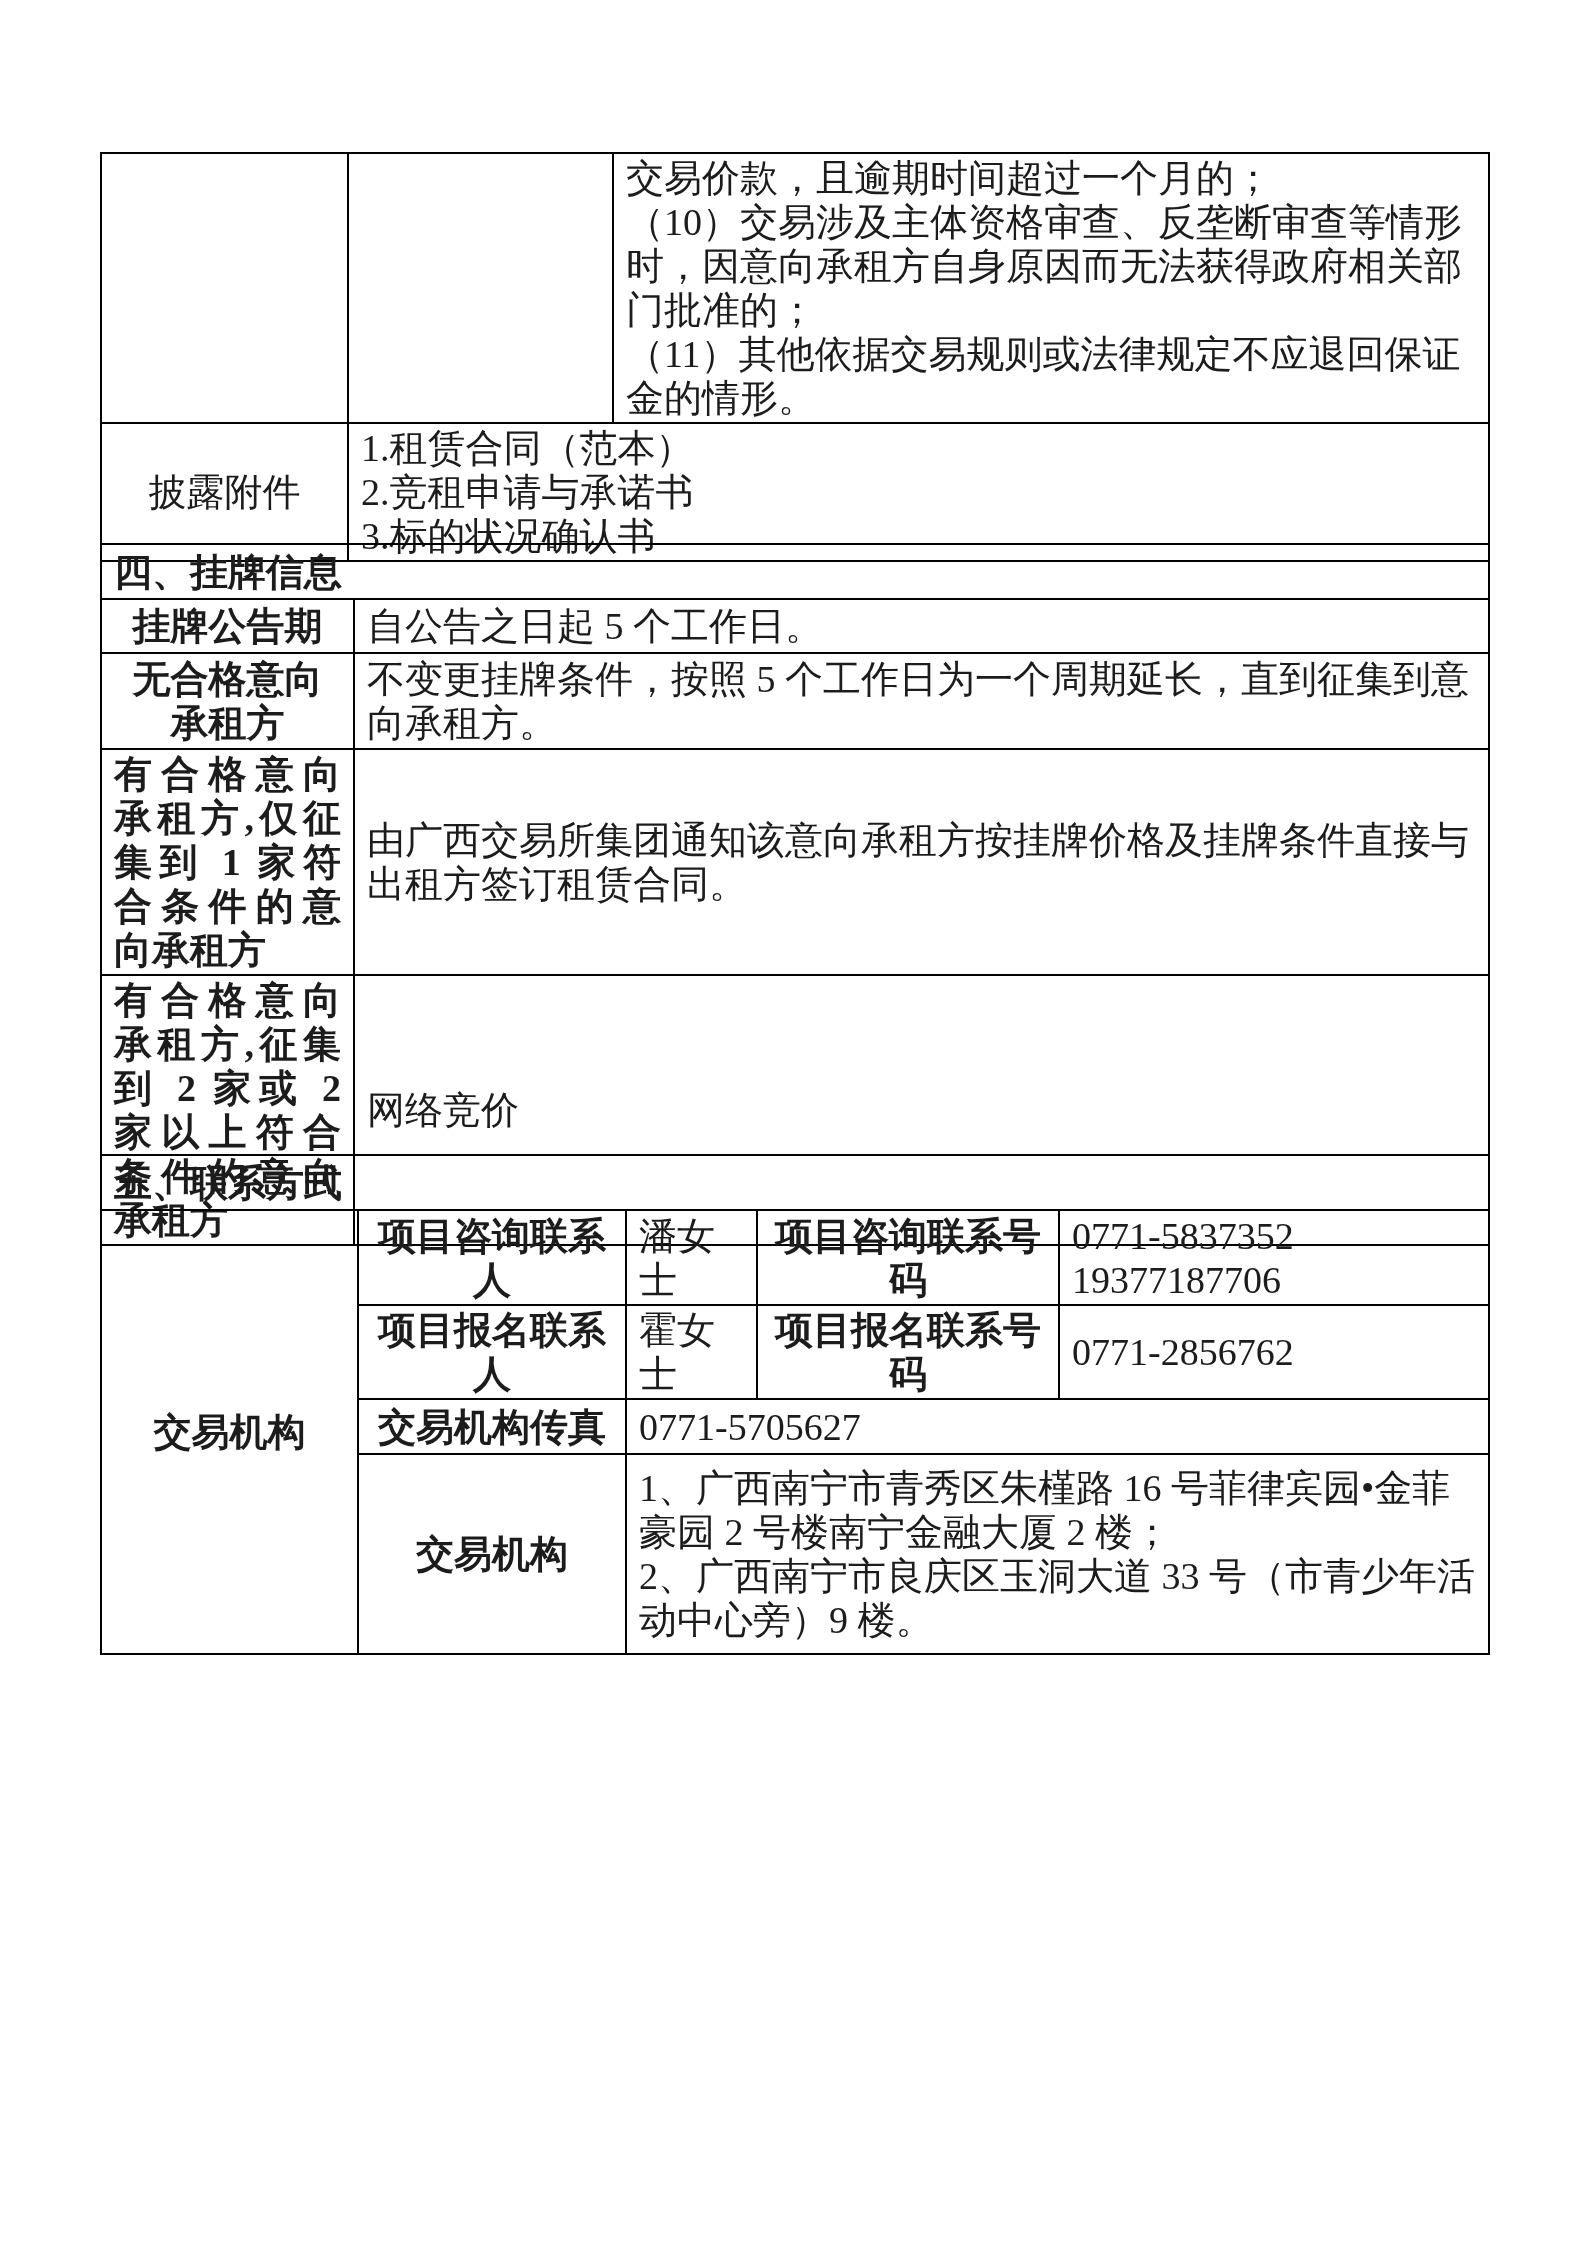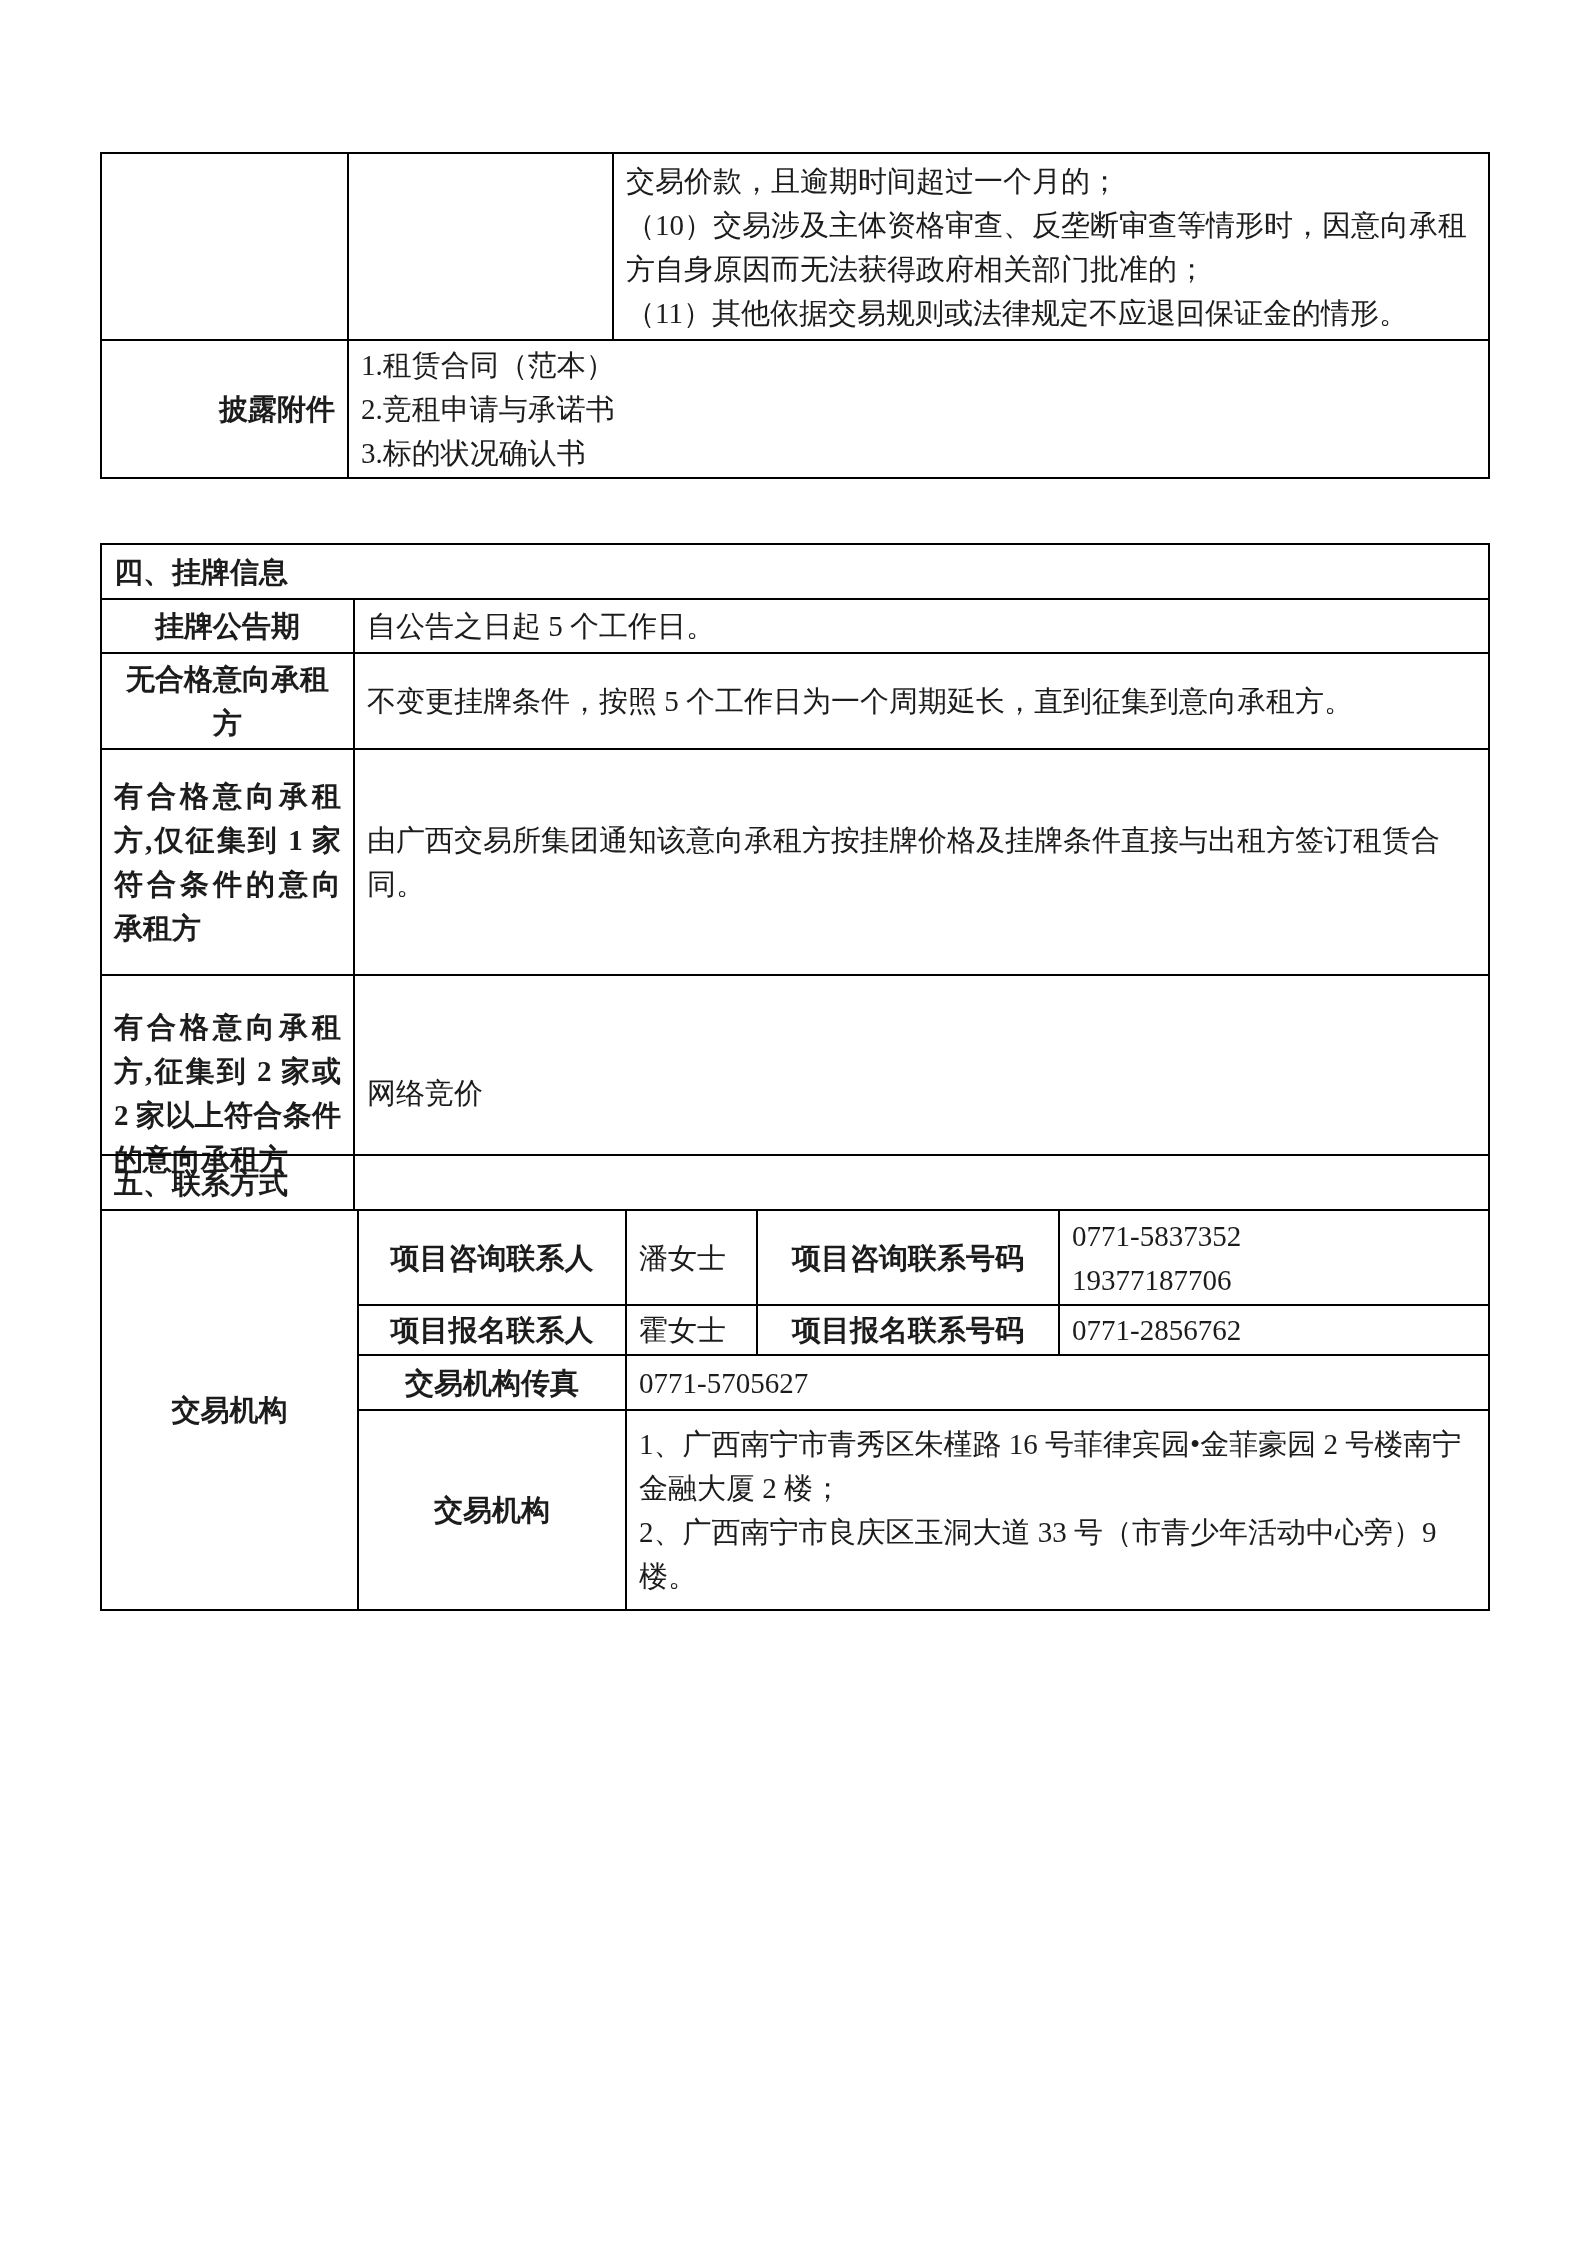--- a/index.html
+++ b/index.html
@@ -13,33 +13,33 @@
   }
   table.doc{
     position:absolute;
     left:100px;
     width:1388px;
     border-collapse:collapse;
     table-layout:fixed;
   }
   table.doc td{
     border:2px solid #000000;
-    font-size:29px;
+    font-size:38px;
     line-height:44px;
     padding:2px 12px;
     vertical-align:middle;
     overflow:hidden;
     word-break:break-word;
   }
   .t1{top:152px;}
   .t2{top:543px;}
   .t3{top:1154px;}
   .t4{top:1702px;}
   td.lbl{font-weight:bold;text-align:center;padding:2px 6px;}
-  td.lbl-left{font-weight:bold;text-align:right;padding-left:12px;}
+  td.lbl-left{font-weight:normal;text-align:center;padding-left:12px;}
   td.lbl-just{font-weight:bold;text-align:justify;padding:2px 10px;}
   td.sect{
     font-weight:bold;
     font-size:30px;
     text-align:left;
     padding-left:12px;
   }
   td.content{text-align:left;}
   td.center{text-align:left;padding:2px 6px;}
   .para{display:block;}

